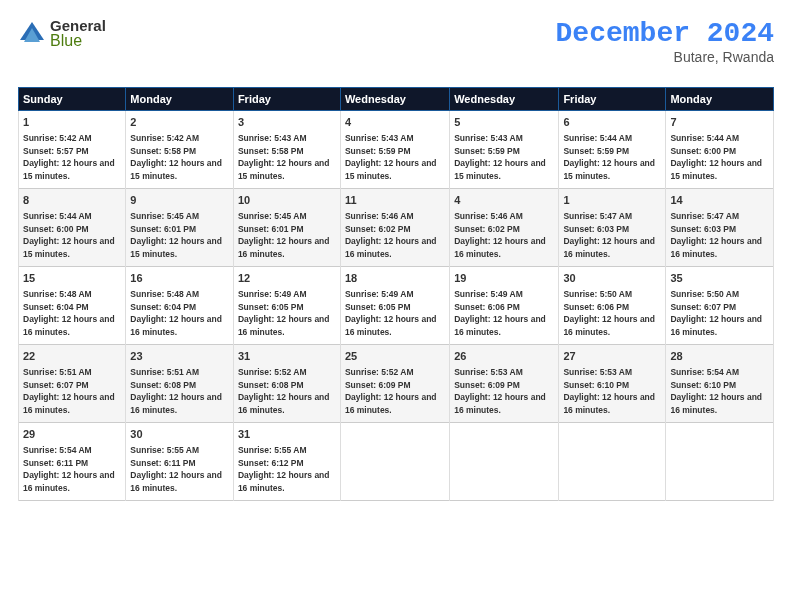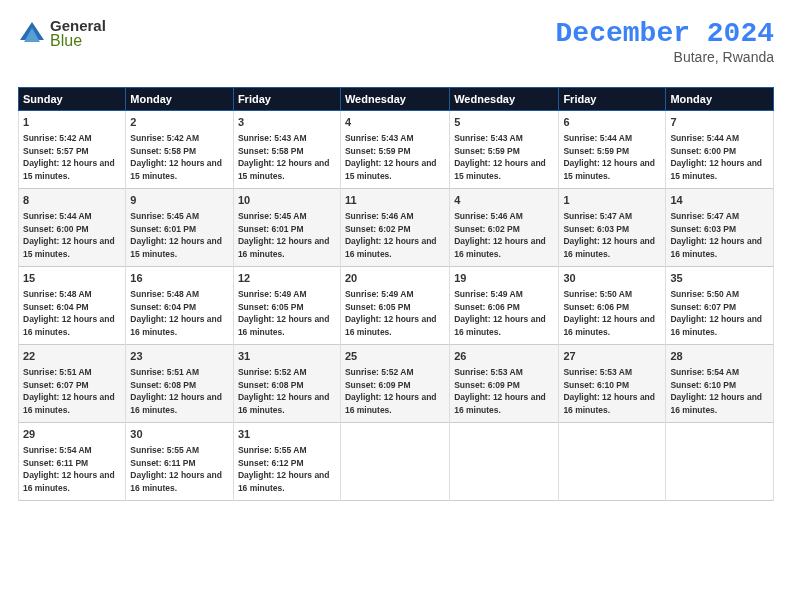--- a/index.html
+++ b/index.html
@@ -154,21 +154,21 @@
           <td><span class="day-num">10</span><span class="day-info">Sunrise: 5:45 AM<br>Sunset: 6:01 PM<br>Daylight: 12 hours and 16 minutes.</span></td>
           <td><span class="day-num">11</span><span class="day-info">Sunrise: 5:46 AM<br>Sunset: 6:02 PM<br>Daylight: 12 hours and 16 minutes.</span></td>
           <td><span class="day-num">4</span><span class="day-info">Sunrise: 5:46 AM<br>Sunset: 6:02 PM<br>Daylight: 12 hours and 16 minutes.</span></td>
           <td><span class="day-num">1</span><span class="day-info">Sunrise: 5:47 AM<br>Sunset: 6:03 PM<br>Daylight: 12 hours and 16 minutes.</span></td>
           <td><span class="day-num">14</span><span class="day-info">Sunrise: 5:47 AM<br>Sunset: 6:03 PM<br>Daylight: 12 hours and 16 minutes.</span></td>
         </tr>
         <tr>
           <td><span class="day-num">15</span><span class="day-info">Sunrise: 5:48 AM<br>Sunset: 6:04 PM<br>Daylight: 12 hours and 16 minutes.</span></td>
           <td><span class="day-num">16</span><span class="day-info">Sunrise: 5:48 AM<br>Sunset: 6:04 PM<br>Daylight: 12 hours and 16 minutes.</span></td>
           <td><span class="day-num">12</span><span class="day-info">Sunrise: 5:49 AM<br>Sunset: 6:05 PM<br>Daylight: 12 hours and 16 minutes.</span></td>
-          <td><span class="day-num">20</span><span class="day-info">Sunrise: 5:49 AM<br>Sunset: 6:05 PM<br>Daylight: 12 hours and 16 minutes.</span></td>
+          <td><span class="day-num">18</span><span class="day-info">Sunrise: 5:49 AM<br>Sunset: 6:05 PM<br>Daylight: 12 hours and 16 minutes.</span></td>
           <td><span class="day-num">19</span><span class="day-info">Sunrise: 5:49 AM<br>Sunset: 6:06 PM<br>Daylight: 12 hours and 16 minutes.</span></td>
           <td><span class="day-num">30</span><span class="day-info">Sunrise: 5:50 AM<br>Sunset: 6:06 PM<br>Daylight: 12 hours and 16 minutes.</span></td>
           <td><span class="day-num">35</span><span class="day-info">Sunrise: 5:50 AM<br>Sunset: 6:07 PM<br>Daylight: 12 hours and 16 minutes.</span></td>
         </tr>
         <tr>
           <td><span class="day-num">22</span><span class="day-info">Sunrise: 5:51 AM<br>Sunset: 6:07 PM<br>Daylight: 12 hours and 16 minutes.</span></td>
           <td><span class="day-num">23</span><span class="day-info">Sunrise: 5:51 AM<br>Sunset: 6:08 PM<br>Daylight: 12 hours and 16 minutes.</span></td>
           <td><span class="day-num">31</span><span class="day-info">Sunrise: 5:52 AM<br>Sunset: 6:08 PM<br>Daylight: 12 hours and 16 minutes.</span></td>
           <td><span class="day-num">25</span><span class="day-info">Sunrise: 5:52 AM<br>Sunset: 6:09 PM<br>Daylight: 12 hours and 16 minutes.</span></td>
           <td><span class="day-num">26</span><span class="day-info">Sunrise: 5:53 AM<br>Sunset: 6:09 PM<br>Daylight: 12 hours and 16 minutes.</span></td>

